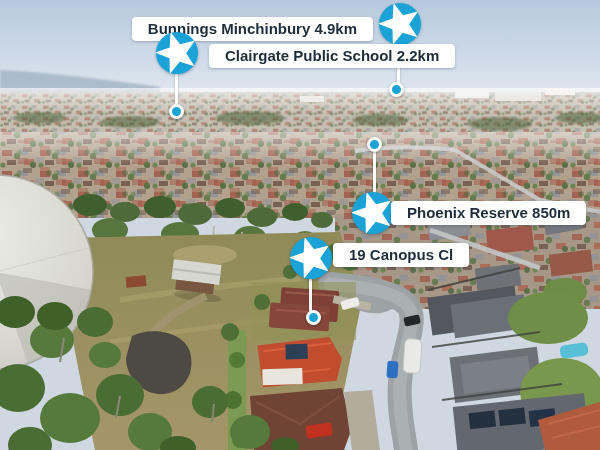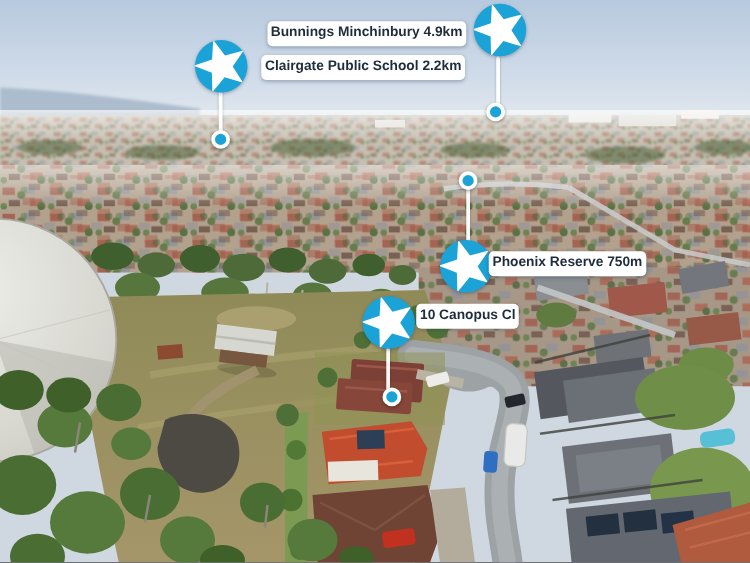--- a/index.html
+++ b/index.html
@@ -9,22 +9,22 @@
   
   .poi-circle{position:absolute;width:42px;height:42px;border-radius:50%;
     background:var(--marker-blue,#1ba3d8);overflow:hidden;
     box-shadow:0 1px 3px rgba(15,40,60,.35);}
   .poi-circle svg{display:block;}
   .poi-stem{position:absolute;width:3px;background:rgba(255,255,255,.95);
     box-shadow:0 0 2px rgba(0,0,0,.3);border-radius:2px;}
   .poi-dot{position:absolute;width:9px;height:9px;border:3px solid #fff;border-radius:50%;
     background:var(--marker-blue,#1ba3d8);box-shadow:0 1px 3px rgba(0,0,0,.35);}
   .poi-label{position:absolute;background:var(--label-bg,rgba(255,255,255,.96));
-    color:var(--label-text,#1e2c3c);font-size:11px;font-weight:bold;line-height:1;
-    padding:4px 3px 5px;border-radius:4px;white-space:nowrap;
+    color:var(--label-text,#1e2c3c);font-size:15px;font-weight:bold;line-height:1;
+    padding:4px 16px 5px;border-radius:4px;white-space:nowrap;
     box-shadow:0 1px 3px rgba(30,50,80,.3);}
   
   .m1 .poi-circle{left:379px;top:3px;}
   .m1 .poi-stem{left:397px;top:45px;height:39px;}
   .m1 .poi-dot{left:389px;top:82px;}
   .m1 .poi-label{right:227px;top:17px;}
   .m2 .poi-circle{left:156px;top:32px;}
   .m2 .poi-stem{left:175px;top:73px;height:33px;}
   .m2 .poi-dot{left:169px;top:104px;}
   .m2 .poi-label{left:197px;top:44px;margin-left:12px;}
@@ -303,27 +303,27 @@
   </div>
 
   <div class="poi m3">
     <div class="poi-stem"></div>
     <div class="poi-dot"></div>
     <div class="poi-circle">
       <svg viewBox="-21 -21 42 42" width="42" height="42">
         <polygon transform="rotate(-17)" fill="#ffffff" points="0,-22 5.4,-7.4 20.9,-6.8 8.7,2.8 12.9,17.8 0,9.2 -12.9,17.8 -8.7,2.8 -20.9,-6.8 -5.4,-7.4"></polygon>
       </svg>
     </div>
-    <div class="poi-label">Phoenix Reserve 750m</div>
+    <div class="poi-label">Phoenix Reserve 850m</div>
   </div>
 
   <div class="poi m4">
     <div class="poi-stem"></div>
     <div class="poi-dot"></div>
     <div class="poi-circle">
       <svg viewBox="-21 -21 42 42" width="42" height="42">
         <polygon transform="rotate(-17)" fill="#ffffff" points="0,-22 5.4,-7.4 20.9,-6.8 8.7,2.8 12.9,17.8 0,9.2 -12.9,17.8 -8.7,2.8 -20.9,-6.8 -5.4,-7.4"></polygon>
       </svg>
     </div>
-    <div class="poi-label">10 Canopus Cl</div>
+    <div class="poi-label">19 Canopus Cl</div>
   </div>
 
 </div>
 
 </body></html>

